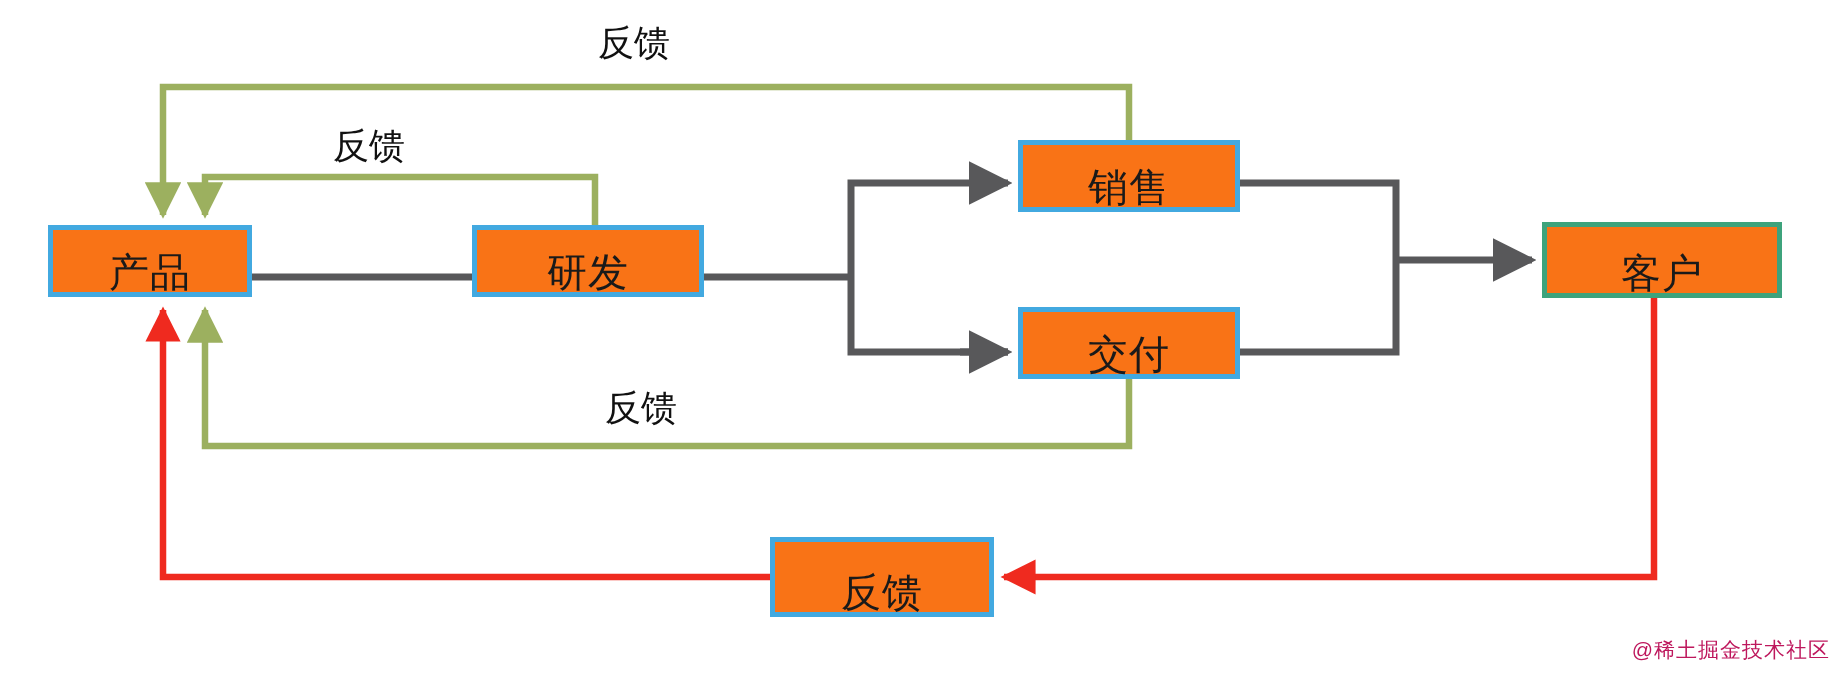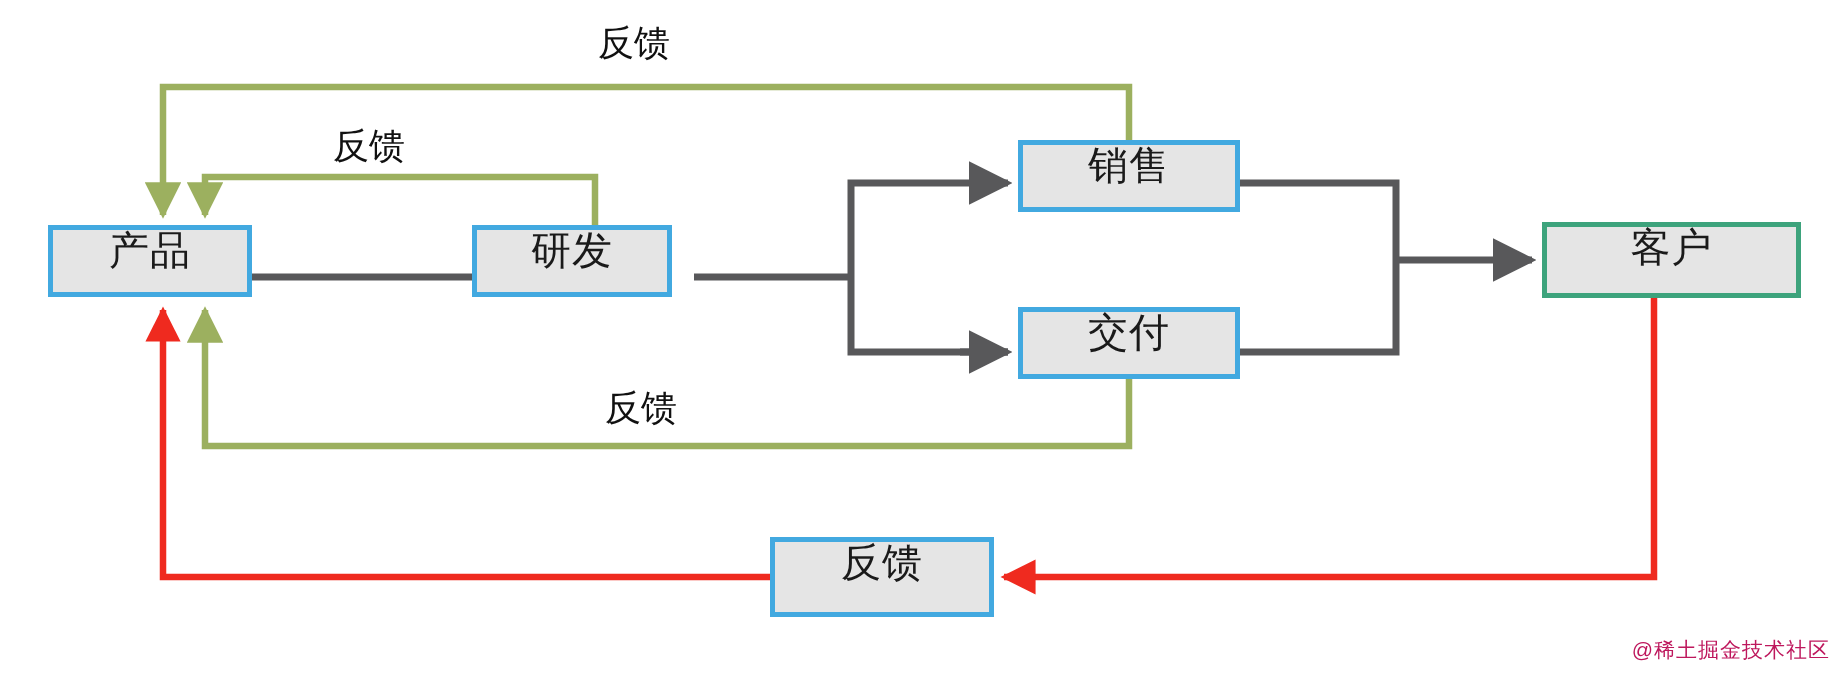--- a/index.html
+++ b/index.html
@@ -21,23 +21,23 @@
   #flow-svg {
     position: absolute;
     left: 0;
     top: 0;
     width: 1848px;
     height: 676px;
   }
   .node-box {
     position: absolute;
     box-sizing: border-box;
-    background: #e5e5e5;
+    background: #f97316;
     display: flex;
-    align-items: flex-start;
+    align-items: flex-end;
     justify-content: center;
     border-style: solid;
   }
   .node-label {
     font-size: 40px;
     color: #1a1a1a;
     line-height: 1;
     letter-spacing: 1px;
     white-space: nowrap;
   }
@@ -100,33 +100,33 @@
 
     <path d="M 1654 298 L 1654 577 L 1004 577" fill="none" stroke="#ef2a1f" stroke-width="6.5" marker-end="url(#arrow-red)"></path>
 
     <path d="M 770 577 L 163 577 L 163 310" fill="none" stroke="#ef2a1f" stroke-width="6.5" marker-end="url(#arrow-red)"></path>
   </svg>
 
   <div class="node-box" style="left:48px; top:225px; width:204px; height:72px; border-width:5px; border-color:#42a9e0;">
     <span class="node-label">产品</span>
   </div>
 
-  <div class="node-box" style="left:472px; top:225px; width:200px; height:72px; border-width:5px; border-color:#42a9e0;">
+  <div class="node-box" style="left:472px; top:225px; width:232px; height:72px; border-width:5px; border-color:#42a9e0;">
     <span class="node-label">研发</span>
   </div>
 
   <div class="node-box" style="left:1018px; top:140px; width:222px; height:72px; border-width:5px; border-color:#42a9e0;">
     <span class="node-label">销售</span>
   </div>
 
   <div class="node-box" style="left:1018px; top:307px; width:222px; height:72px; border-width:5px; border-color:#42a9e0;">
     <span class="node-label">交付</span>
   </div>
 
-  <div class="node-box" style="left:1542px; top:222px; width:259px; height:76px; border-width:5px; border-color:#3da37c;">
+  <div class="node-box" style="left:1542px; top:222px; width:240px; height:76px; border-width:5px; border-color:#3da37c;">
     <span class="node-label">客户</span>
   </div>
 
   <div class="node-box" style="left:770px; top:537px; width:224px; height:80px; border-width:5px; border-color:#42a9e0;">
     <span class="node-label">反馈</span>
   </div>
 
   <div class="edge-label" style="left:598px; top:25px;">反馈</div>
 
   <div class="edge-label" style="left:333px; top:128px;">反馈</div>

